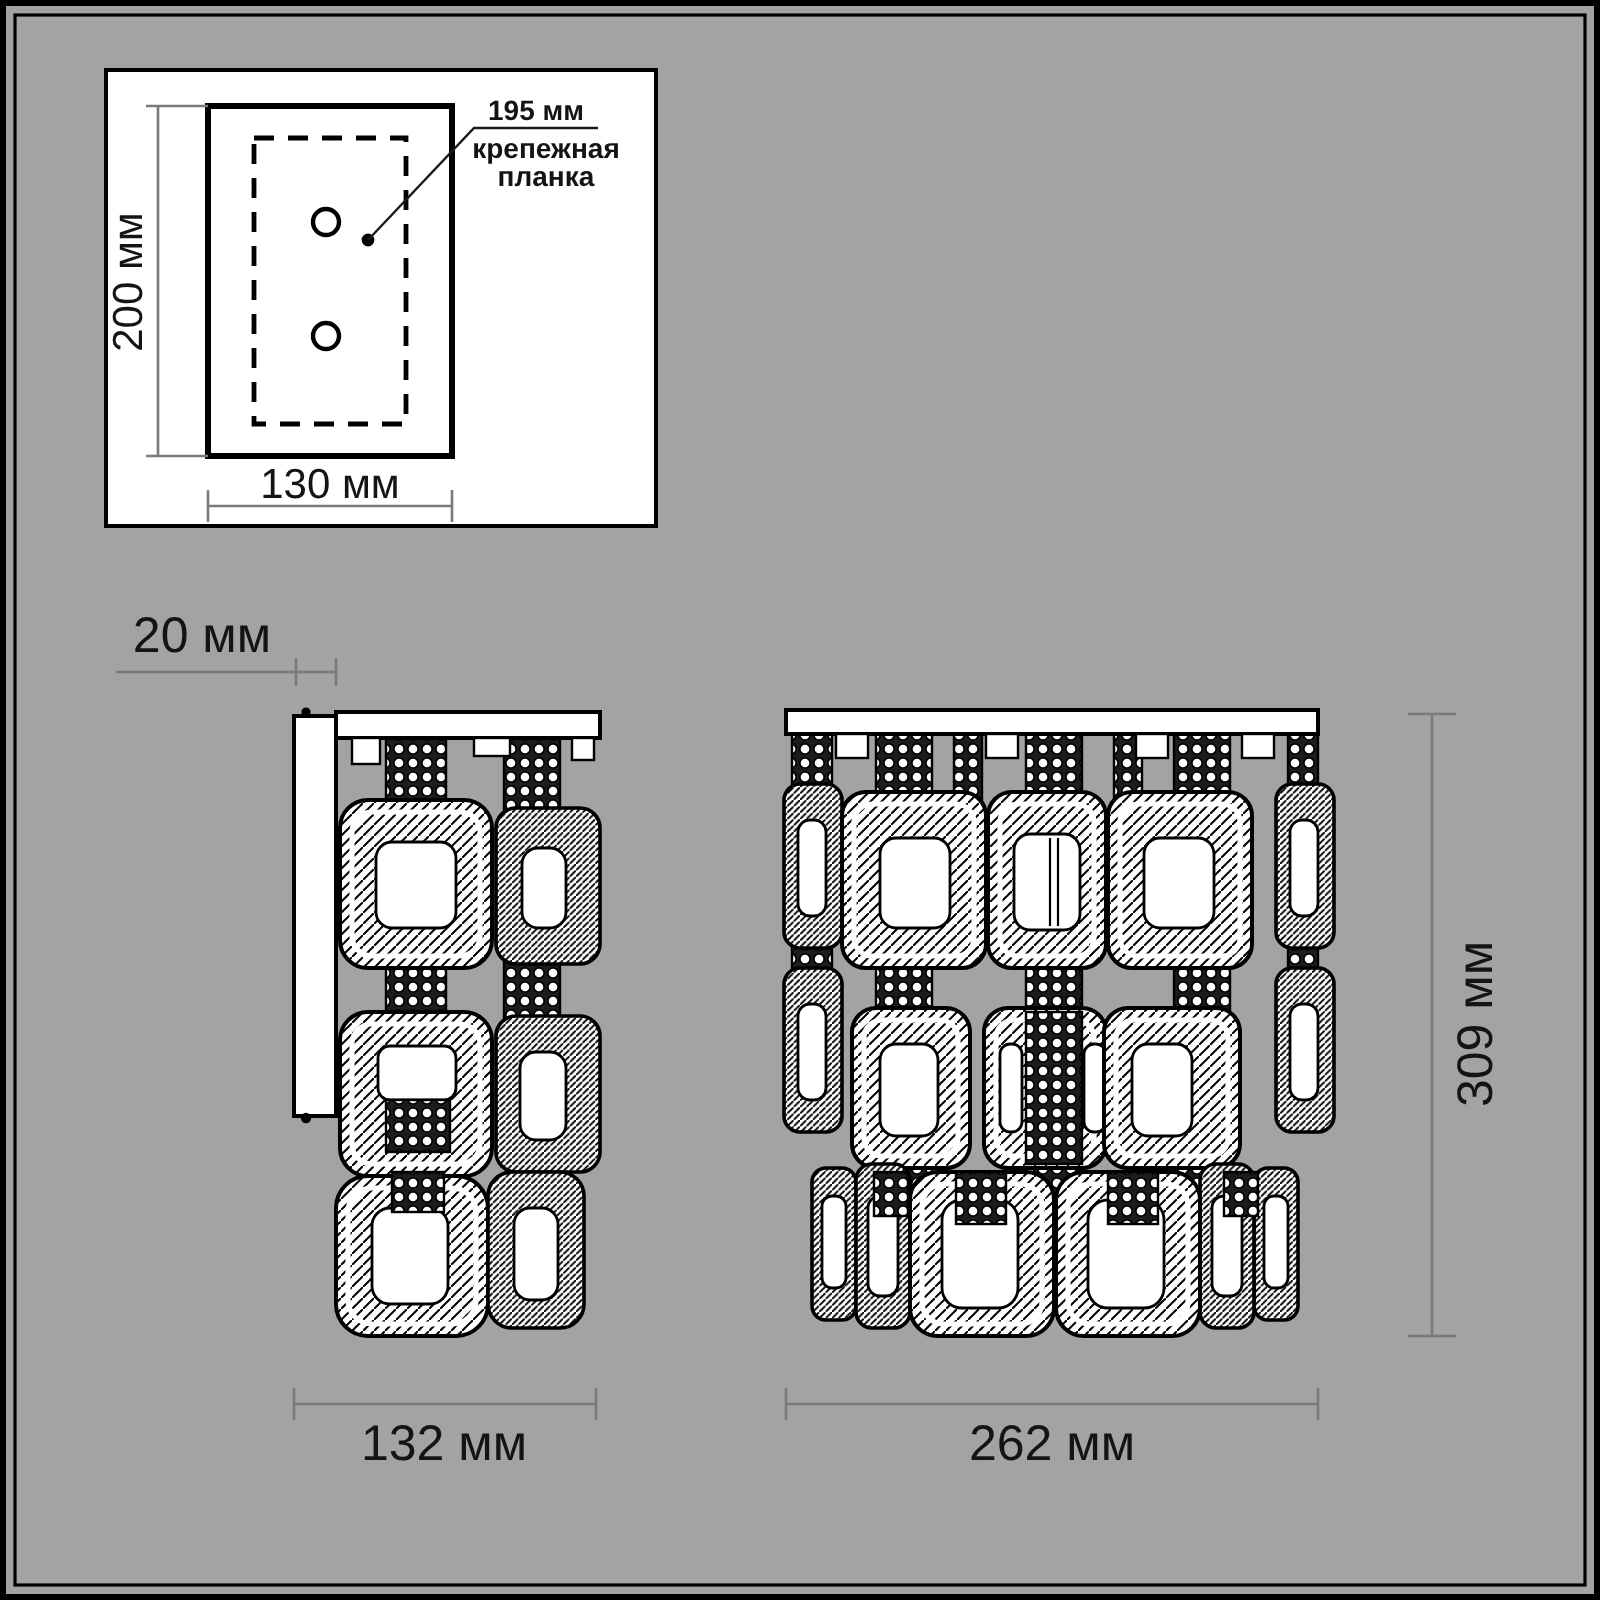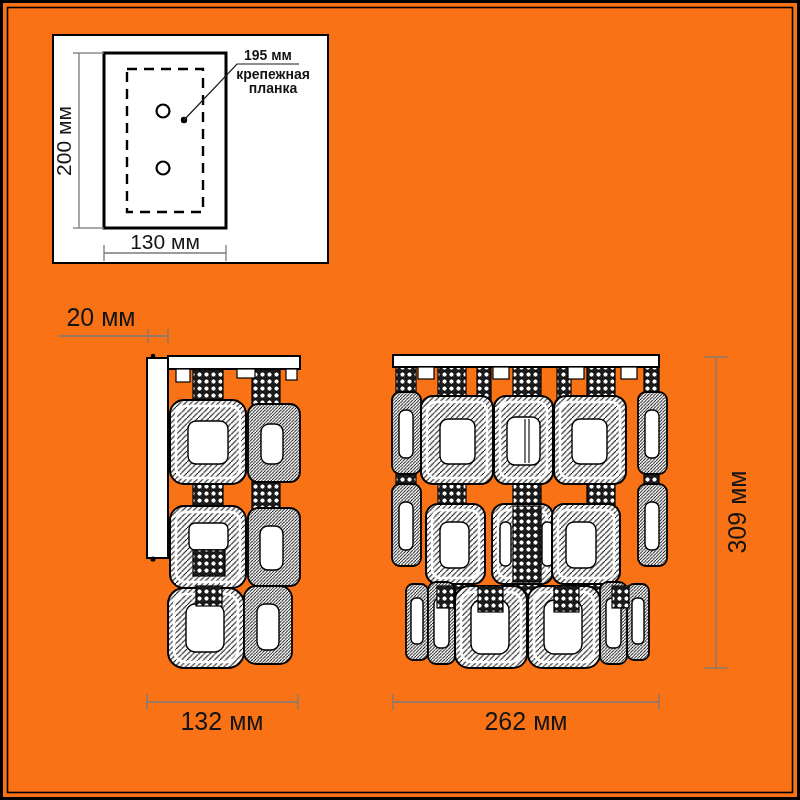--- a/index.html
+++ b/index.html
@@ -1,16 +1,16 @@
 <!DOCTYPE html>
 <html><head>
 <meta charset="utf-8">
 <style>
   html,body{margin:0;padding:0;background:#fff;}
-  .page{position:relative;width:800px;height:800px;background:#f97316;overflow:hidden;}
+  .page{position:relative;width:800px;height:800px;background:#a3a3a3;overflow:hidden;}
   svg{position:absolute;left:0;top:0;}
   svg text{font-family:"Liberation Sans","DejaVu Sans",sans-serif;fill:#141414;}
   .t26{font-size:25px;}
   .t22{font-size:21px;}
   .t14{font-size:14px;font-weight:bold;}
   .white{fill:#ffffff;stroke:#000000;stroke-width:2;}
   .thin{fill:#ffffff;stroke:#000000;stroke-width:1.2;}
   .crystal1{fill:url(#hatch1);stroke:#000000;stroke-width:2;}
   .crystal2{fill:url(#hatch2);stroke:#000000;stroke-width:1.8;}
   .chan{fill:none;stroke:#ffffff;stroke-width:2.6;}

